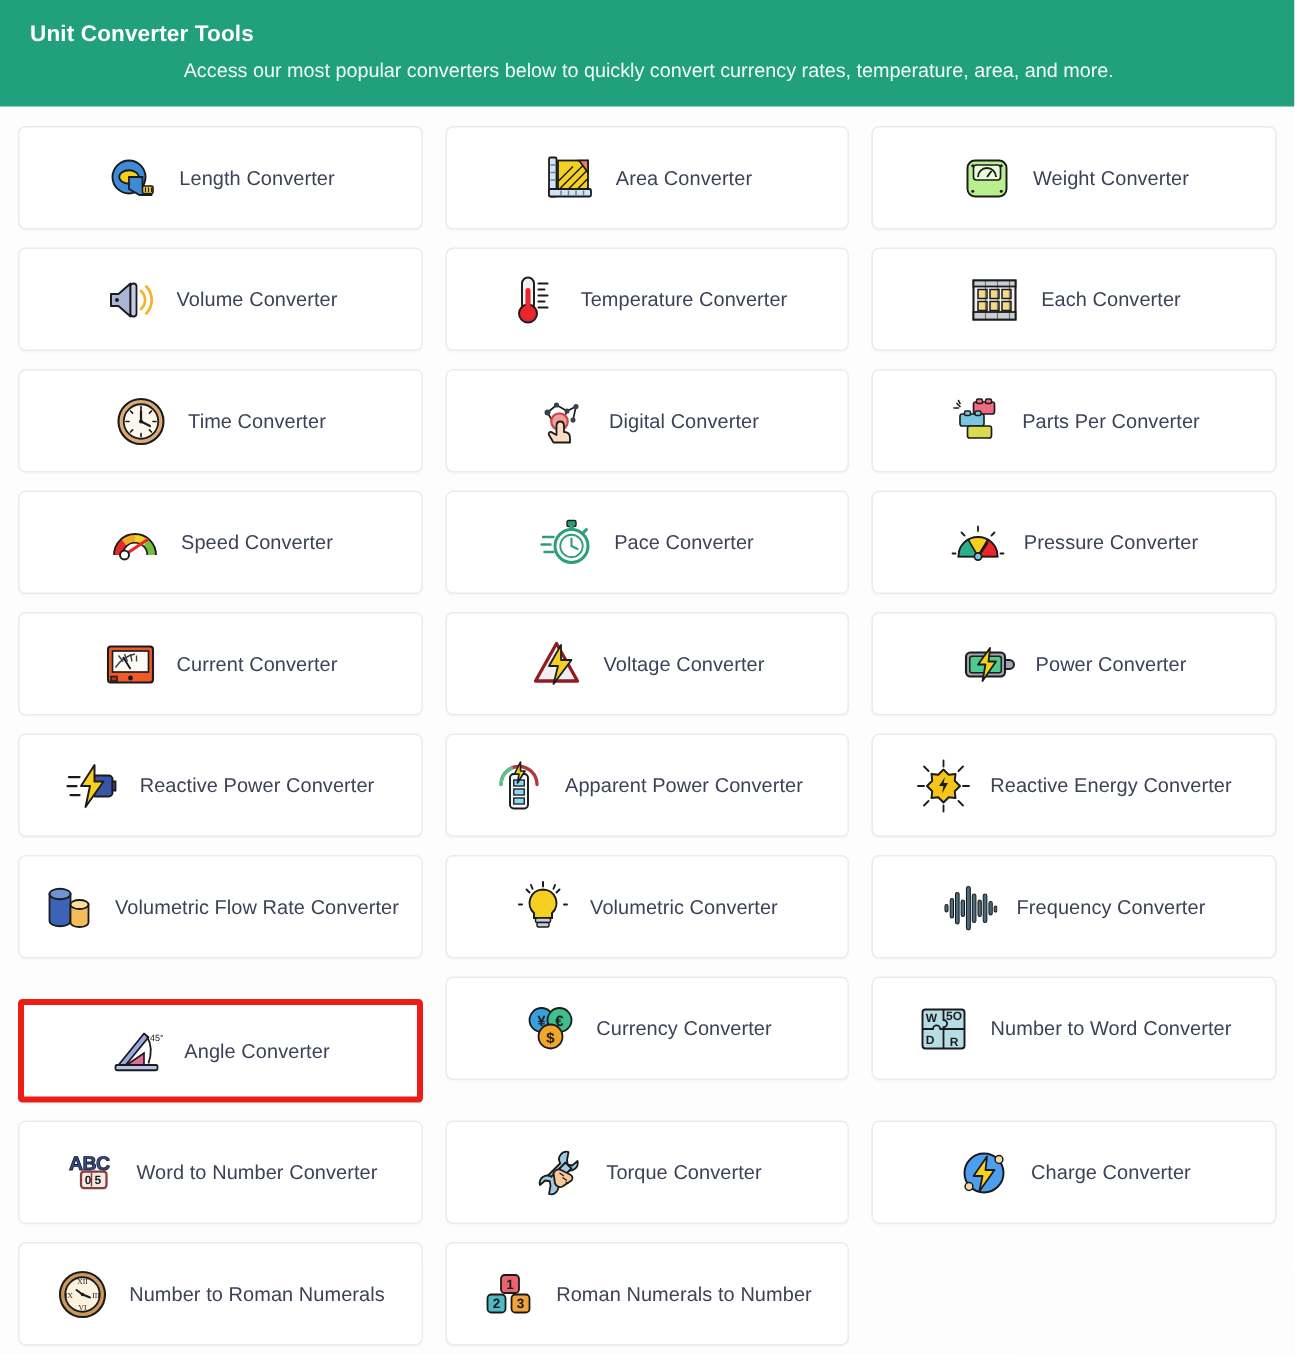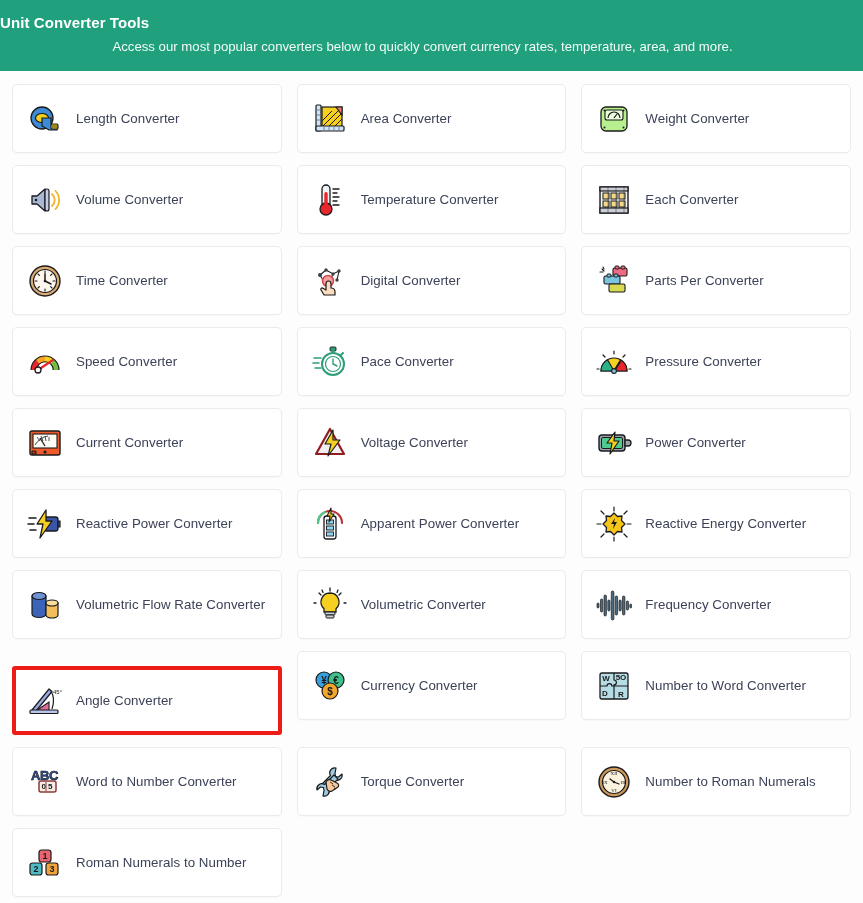--- a/index.html
+++ b/index.html
@@ -10,21 +10,21 @@
     overflow: hidden;
   }
   .page {
     width: 863px; height: 903px;
     background: #fdfdfe;
     position: relative;
   }
   
   .header {
     background: #20a07d;
-    padding: 13px 18px 15px 0;
+    padding: 13px 18px 15px 20px;
     height: 71px;
   }
   .header-title {
     color: #ffffff;
     font-size: 15px;
     font-weight: bold;
     line-height: 20px;
     letter-spacing: .1px;
   }
   .header-sub {
@@ -46,20 +46,21 @@
     background: #ffffff;
     border: 1px solid #e9ecef;
     border-radius: 5px;
     height: 69px;
     display: flex;
     align-items: center;
     padding: 0 14px;
     gap: 13px;
     box-shadow: 0 1px 1px rgba(0,0,0,.025);
     cursor: pointer;
+    justify-content: center;
   }
   .card.highlight {
     border: 4px solid #ee1c17;
     border-radius: 3px;
     padding: 0 11px;
     margin-top: 15px;
   }
   .card-icon {
     width: 36px; height: 36px;
     flex: 0 0 36px;
@@ -439,20 +440,31 @@
             <path d="M9 27a5 5 0 0 0 5.5-7.5L24 10l-4-4-9.5 9.5A5 5 0 0 0 3 21l3.5-3 3 .5.5 3z" fill="#9ec9e0" stroke="#1b1b1b" stroke-width="1.2" stroke-linejoin="round" transform="translate(2,5)"></path>
             <path d="M14 18c1-2 3-3 5-2l6 3c2 1 2 3 1 4l-6 4c-2 1-4 0-5-2z" fill="#f7c99a" stroke="#1b1b1b" stroke-width="1.2" stroke-linejoin="round"></path>
             <path d="M18 18l3 2M20 21l3 2M22 24l2 1" stroke="#1b1b1b" stroke-width=".9"></path>
           </svg>
         </span>
         <span class="card-label">Torque Converter</span>
       </div>
       <div class="card">
         <span class="card-icon">
           <svg viewBox="0 0 36 36">
+            <circle cx="18" cy="18" r="13" fill="#4e9ef0" stroke="#1b1b1b" stroke-width="1.3"></circle>
+            <path d="M20 7l-9 13h6l-2 10 10-14h-6z" fill="#f5d020" stroke="#1b1b1b" stroke-width="1.2" stroke-linejoin="round"></path>
+            <circle cx="28" cy="9" r="2.6" fill="#f7d9a8" stroke="#1b1b1b" stroke-width="1"></circle>
+            <circle cx="8" cy="27" r="2.6" fill="#f7d9a8" stroke="#1b1b1b" stroke-width="1"></circle>
+          </svg>
+        </span>
+        <span class="card-label">Charge Converter</span>
+      </div>
+      <div class="card">
+        <span class="card-icon">
+          <svg viewBox="0 0 36 36">
             <circle cx="18" cy="18" r="15" fill="#cd9a5c" stroke="#1b1b1b" stroke-width="1.4"></circle>
             <circle cx="18" cy="18" r="11.5" fill="#fbf3df" stroke="#1b1b1b" stroke-width="1.2"></circle>
             <g font-family="Liberation Serif, serif" font-size="5" fill="#1b1b1b" text-anchor="middle">
               <text x="18" y="11">XII</text>
               <text x="9" y="20">IX</text>
               <text x="27" y="20">III</text>
               <text x="18" y="28">VI</text>
             </g>
             <path d="M18 18l-4 -3M18 18l5 2" stroke="#1b1b1b" stroke-width="1.3" stroke-linecap="round"></path>
             <circle cx="18" cy="18" r="1.2" fill="#1b1b1b"></circle>

